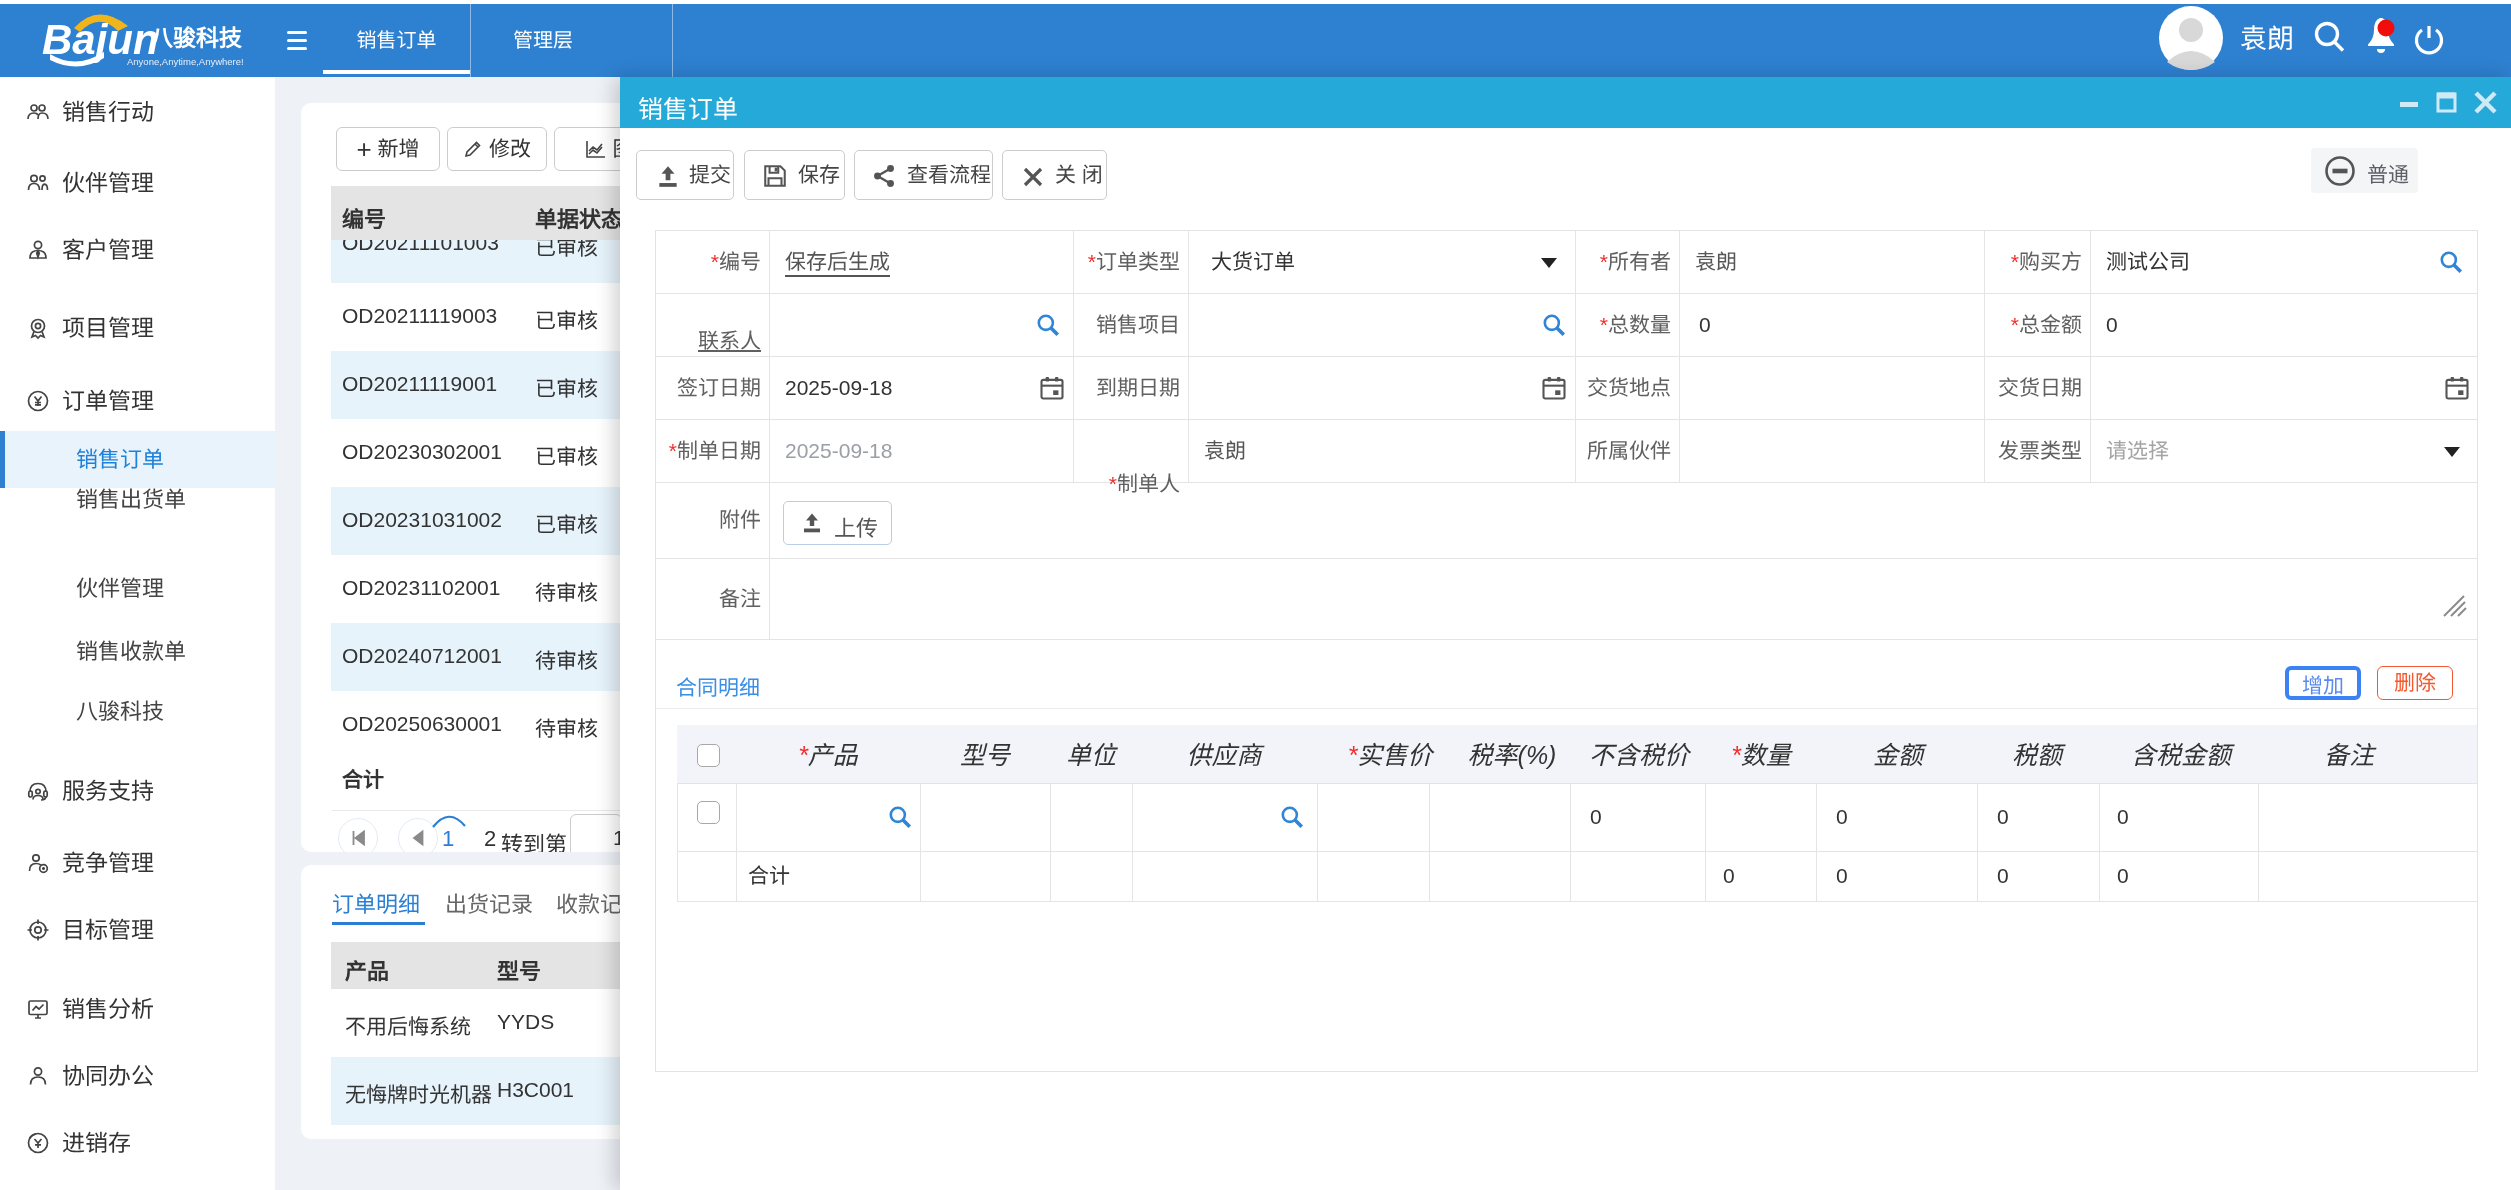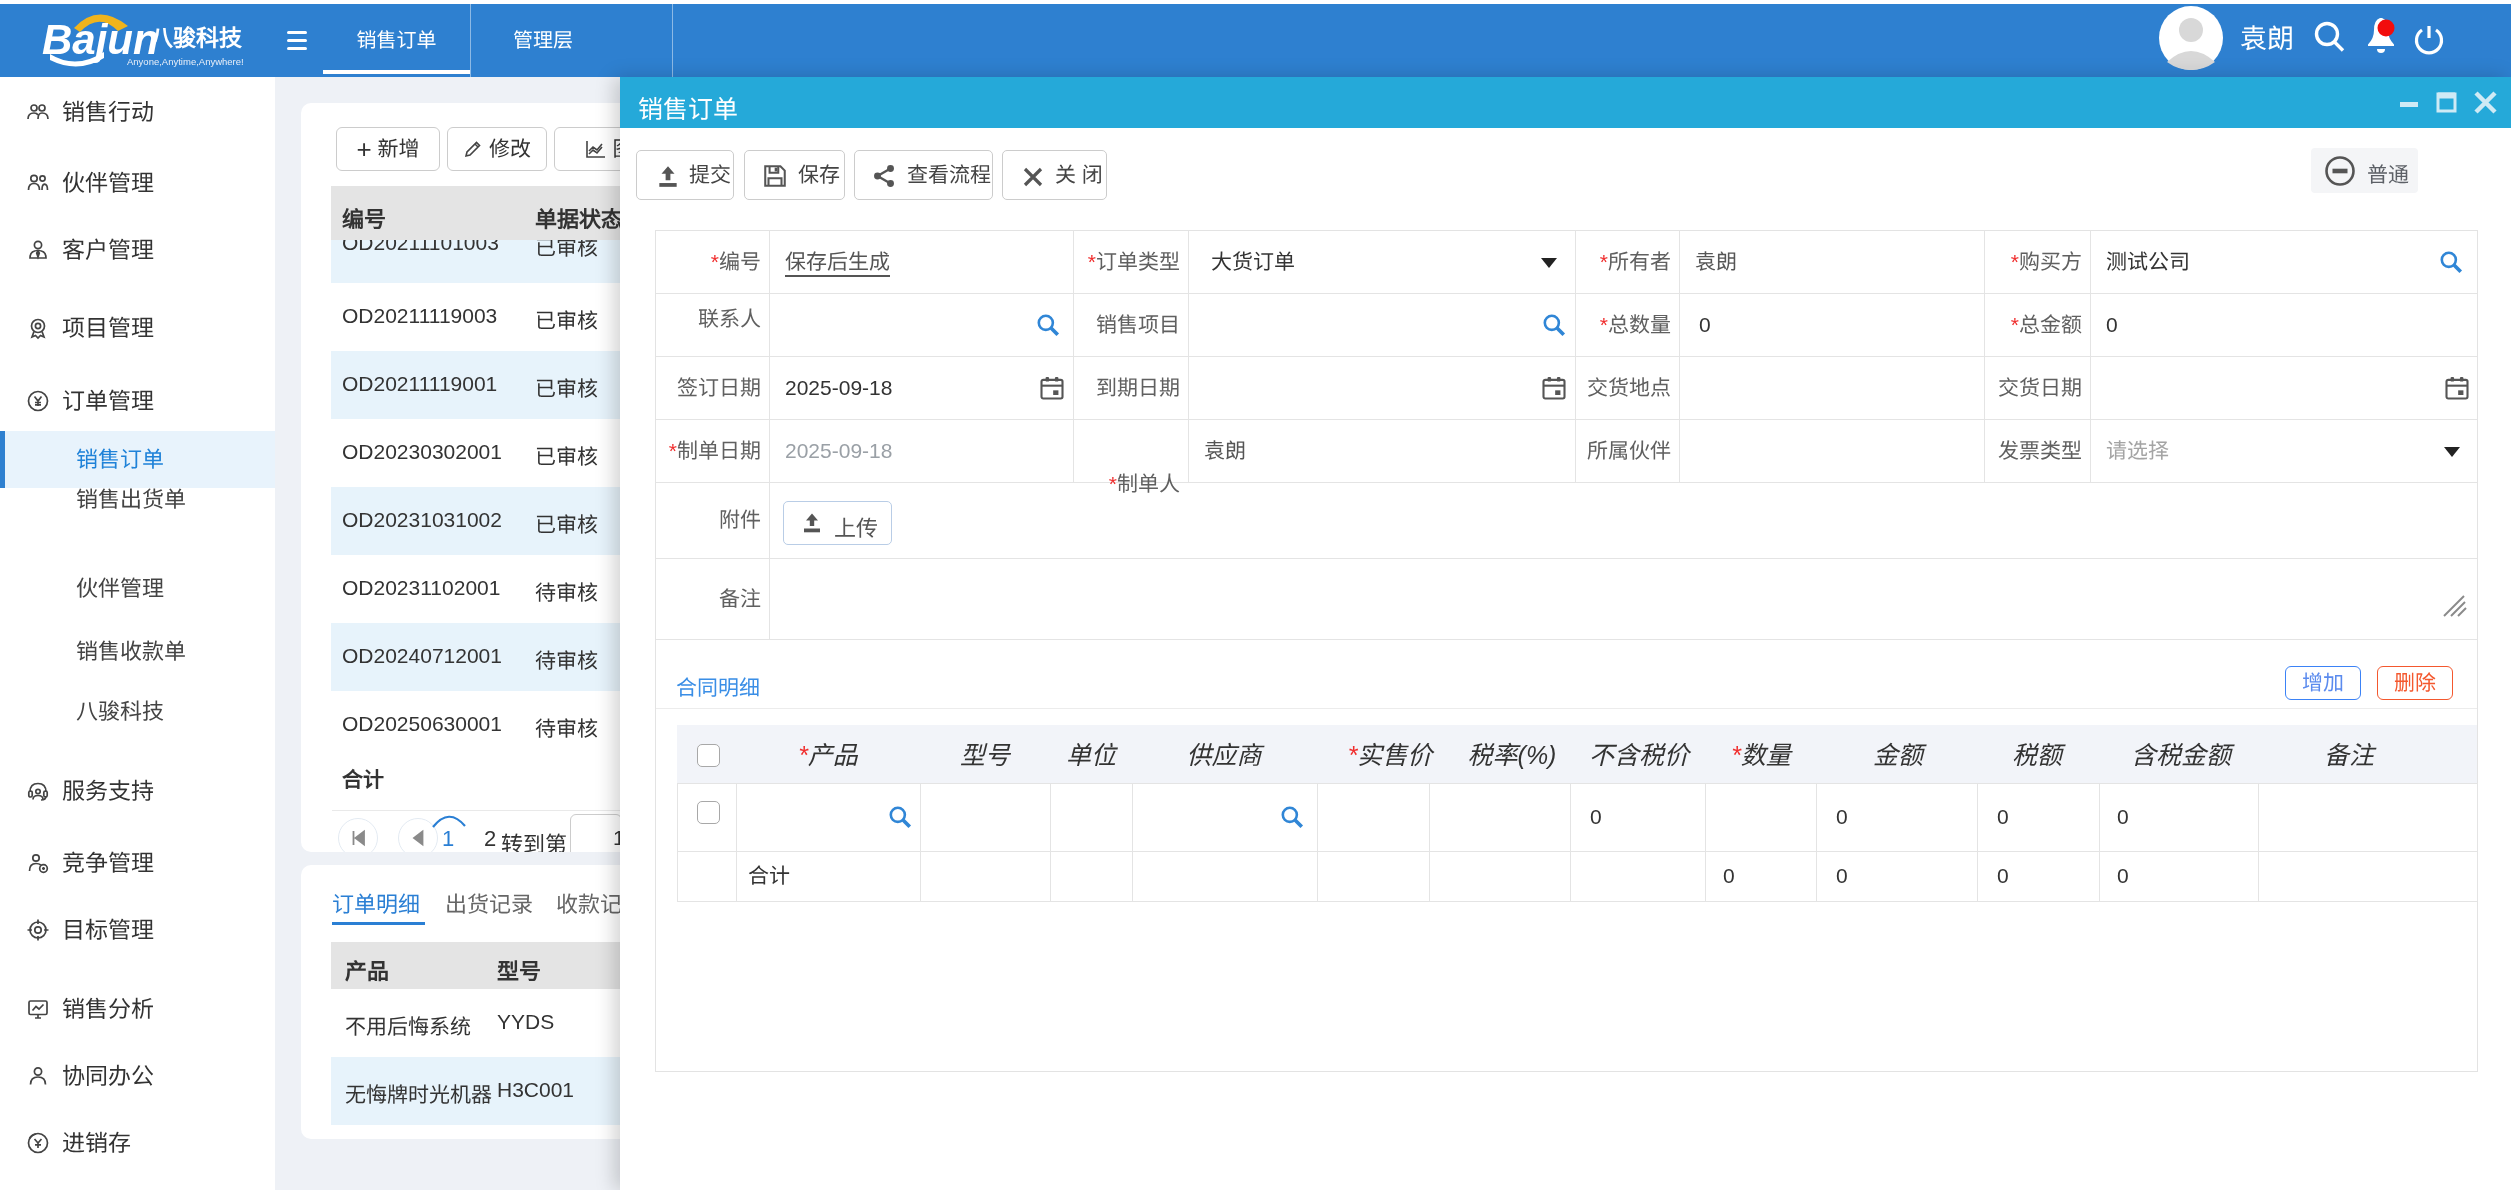--- a/index.html
+++ b/index.html
@@ -382,21 +382,21 @@
         </svg>
       <div class="flabel" style="left:955px;top:171px;width:96px;"><span class="red">*</span>所有者</div>
       <div class="fval" style="left:1075px;top:171px;color:#555;">袁朗</div>
       <div class="flabel" style="left:1364px;top:171px;width:98px;"><span class="red">*</span>购买方</div>
       <div class="fval" style="left:1486px;top:171px;">测试公司</div>
       <svg width="26" height="26" viewBox="0 0 24 24" style="position:absolute;left:1818px;top:172px;">
           <circle cx="10" cy="10" r="6.5" fill="none" stroke="#3086d6" stroke-width="2.4"></circle>
           <line x1="14.8" y1="14.8" x2="21" y2="21" stroke="#3086d6" stroke-width="3.4"></line>
         </svg>
 
-      <div class="flabel" style="left:36px;top:228px;width:105px;">联系人</div>
+      <div class="flabel" style="left:36px;top:250px;width:105px;text-decoration:underline;">联系人</div>
       <svg width="26" height="26" viewBox="0 0 24 24" style="position:absolute;left:415px;top:235px;">
           <circle cx="10" cy="10" r="6.5" fill="none" stroke="#3086d6" stroke-width="2.4"></circle>
           <line x1="14.8" y1="14.8" x2="21" y2="21" stroke="#3086d6" stroke-width="3.4"></line>
         </svg>
       <div class="flabel" style="left:453px;top:234px;width:107px;">销售项目</div>
       <svg width="26" height="26" viewBox="0 0 24 24" style="position:absolute;left:921px;top:235px;">
           <circle cx="10" cy="10" r="6.5" fill="none" stroke="#3086d6" stroke-width="2.4"></circle>
           <line x1="14.8" y1="14.8" x2="21" y2="21" stroke="#3086d6" stroke-width="3.4"></line>
         </svg>
       <div class="flabel" style="left:955px;top:234px;width:96px;"><span class="red">*</span>总数量</div>
@@ -455,21 +455,21 @@
       <svg width="26" height="24" viewBox="0 0 26 24" style="position:absolute;left:1822px;top:517px;">
           <g stroke="#8a8a8a" stroke-width="2" fill="none">
             <line x1="2" y1="22" x2="22" y2="2"></line>
             <line x1="9" y1="22" x2="23" y2="8"></line>
             <line x1="16" y1="22" x2="24" y2="14"></line>
           </g>
         </svg>
     </div>
     <div id="contract">
       <div style="position:absolute;left:56px;top:594px;font-size:21px;color:#3a8ee6;">合同明细</div>
-      <div style="position:absolute;left:1665px;top:589px;width:76px;height:34px;border:1px solid #3b82f6;border-radius:6px;color:#5b8bee;font-size:21px;text-align:center;line-height:32px;">增加</div>
+      <div style="position:absolute;left:1665px;top:589px;width:76px;height:34px;border:4px solid #3b82f6;border-radius:6px;color:#5b8bee;font-size:21px;text-align:center;line-height:32px;">增加</div>
       <div style="position:absolute;left:1757px;top:589px;width:76px;height:34px;border:1px solid #f4582e;border-radius:6px;color:#f4582e;font-size:21px;text-align:center;line-height:32px;">删除</div>
 
       <div style="position:absolute;left:57px;top:648px;width:1800px;height:58px;background:#f2f4f9;"></div>
       <div class="cth" style="left:208px;top:664px;transform:translateX(-50%);"><span class="red">*</span>产品</div>
       <div class="cth" style="left:365px;top:664px;transform:translateX(-50%);">型号</div>
       <div class="cth" style="left:471px;top:664px;transform:translateX(-50%);">单位</div>
       <div class="cth" style="left:604px;top:664px;transform:translateX(-50%);">供应商</div>
       <div class="cth" style="left:770px;top:664px;transform:translateX(-50%);"><span class="red">*</span>实售价</div>
       <div class="cth" style="left:892px;top:664px;transform:translateX(-50%);">税率(%)</div>
       <div class="cth" style="left:1019px;top:664px;transform:translateX(-50%);">不含税价</div>

